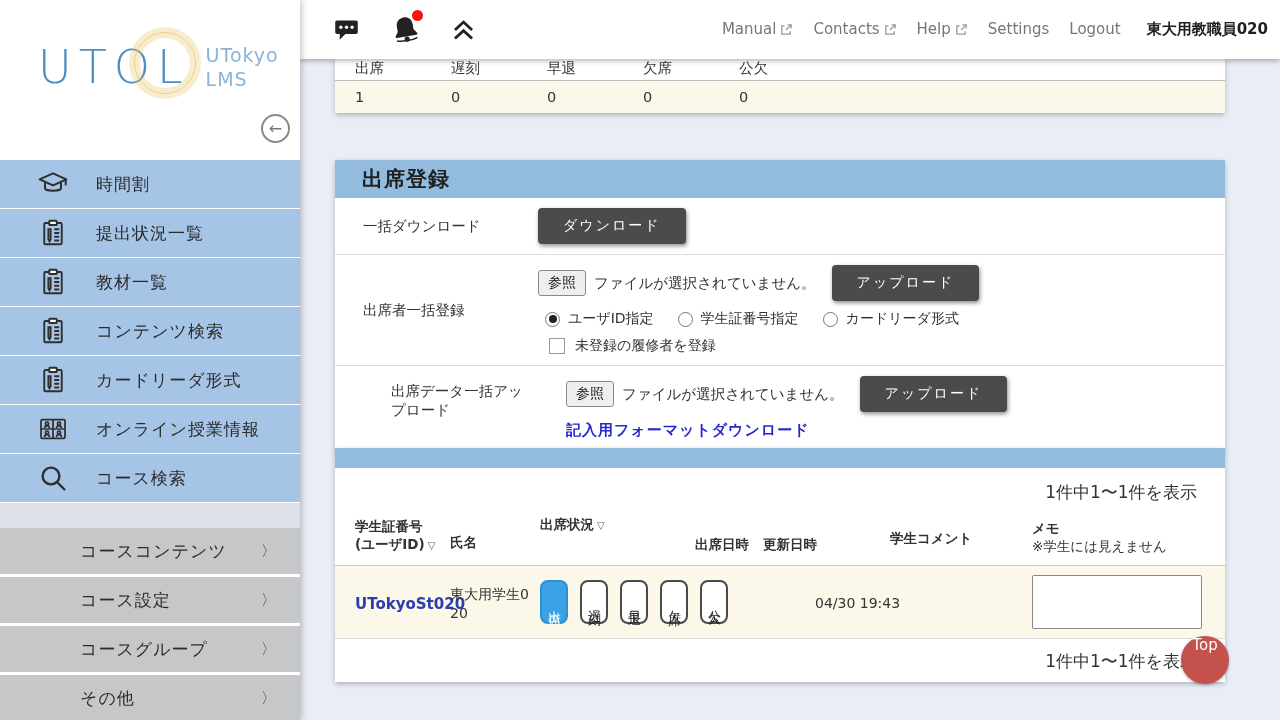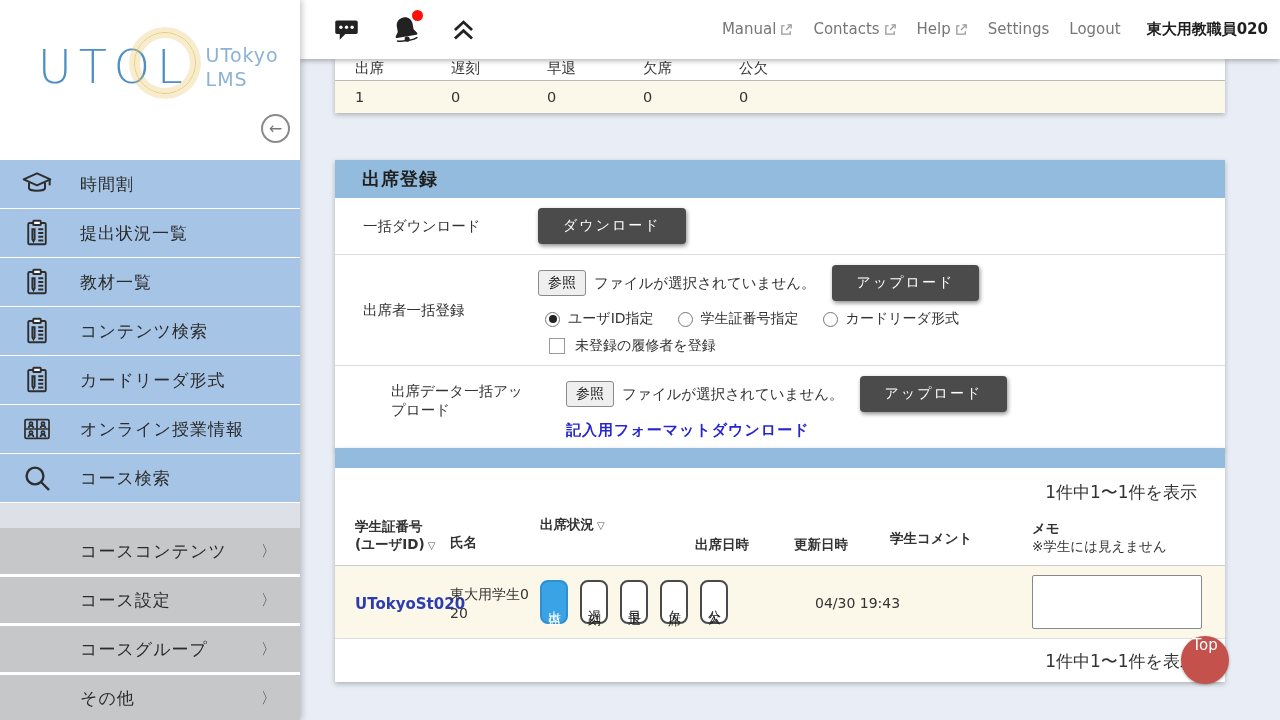--- a/index.html
+++ b/index.html
@@ -16,21 +16,21 @@
   .logo-main { position:relative; display:flex; align-items:center; }
   .logo-text { font-size:46px; font-weight:200; letter-spacing:7px; color:#4d8fc4; }
   .logo-rings { position:absolute; left:96px; top:-8px; width:62px; height:62px; border-radius:50%;
     border:1px solid #e7c464; box-shadow:0 0 0 5px rgba(231,196,100,.35), inset 0 0 0 5px rgba(231,196,100,.35); opacity:.9; }
   .logo-sub { display:flex; flex-direction:column; color:#8cb3d6; font-size:19px; line-height:24px; letter-spacing:1px; }
   .collapse-btn { position:absolute; left:261px; top:114px; width:29px; height:29px; border-radius:50%;
     border:2px solid #8a8a8a; background:#fff; display:flex; align-items:center; justify-content:center;
     font-size:16px; color:#777; cursor:pointer; }
   .side-menu { position:absolute; left:0; top:160px; width:300px; }
   .side-item { height:48px; margin-bottom:1px; background:#a6c4e6; display:flex; align-items:center;
-    padding-left:20px; cursor:pointer; }
+    padding-left:36px; cursor:pointer; }
   .side-item .ico { width:34px; height:34px; margin-right:26px; display:flex; align-items:center; justify-content:center; }
   .side-item .lbl { font-size:17px; color:#2b2b2b; letter-spacing:1px; }
   .side-gap { height:25px; background:#dde1e7; }
   .sub-item { height:46px; margin-bottom:3px; background:#c5c7c8; display:flex; align-items:center;
     padding:0 24px 0 80px; cursor:pointer; justify-content:space-between; }
   .sub-item .lbl { font-size:17px; color:#2b2b2b; letter-spacing:1px; }
   .sub-item .chev { font-size:15px; color:#444; }
 
   
   .topbar { position:absolute; left:300px; top:0; width:980px; height:59px; background:#fff;
@@ -49,21 +49,21 @@
 
   
   .summary { top:57px; }
   .sum-head { display:flex; height:24px; align-items:center; border-bottom:1px solid #bbb; background:#fff; }
   .sum-head .cell, .sum-vals .cell { width:96px; padding-left:20px; font-size:14.5px; color:#333; }
   .sum-vals { display:flex; height:32px; align-items:center; background:#fbf7e9; }
 
   
   .reg { top:160px; }
   .panel-title { height:38px; background:#92bbdd; display:flex; align-items:center; padding-left:27px;
-    font-size:18px; font-weight:bold; color:#1f1f1f; letter-spacing:1px; }
+    font-size:21px; font-weight:bold; color:#1f1f1f; letter-spacing:1px; }
   .reg-row { display:flex; border-bottom:1px solid #ddd; padding:10px 0 10px 28px; background:#fff; }
   .reg-row:last-child { border-bottom:none; }
   .reg-label { width:175px; font-size:14.5px; color:#333; display:flex; align-items:center; }
   .reg-label.top { align-items:flex-start; padding-top:6px; }
   .reg-label.narrow { width:175px;margin-left:28px; }
   .reg-label.narrow span{ display:block; width:140px; word-break:break-all; line-height:19px; }
   .reg-content { flex:1; display:flex; flex-direction:column; gap:9px; }
   .file-line { display:flex; align-items:center; }
   .btn-dark { background:#4b4b4b; color:#fff; border:none; border-radius:4px; font-size:14px;
     padding:9px 25px; letter-spacing:2px; box-shadow:1px 2px 4px rgba(0,0,0,.45); cursor:pointer;
@@ -85,21 +85,21 @@
   
   .att { top:448px; height:234px; }
   .att-bluebar { height:20px; background:#92bbdd; }
   .att-header { position:relative; height:97px; background:#fff; }
   .count-top { position:absolute; right:28px; top:13px; font-size:17px; color:#333; }
   .colh { position:absolute; font-size:13.5px; font-weight:600; color:#333; line-height:18px; }
   .h-student { left:20px; bottom:10px; }
   .h-name { left:115px; bottom:14px; }
   .h-status { left:205px; bottom:30px; }
   .h-attended { left:360px; bottom:12px; }
-  .h-updated { left:459px; bottom:12px; }
+  .h-updated { left:428px; bottom:12px; }
   .h-comment { left:555px; bottom:18px; }
   .h-memo { left:697px; bottom:10px; font-weight:normal; }
   .h-memo .m1 { font-weight:600; }
   .sort { font-size:10px; color:#555; margin-left:3px; }
   .att-row { position:relative; height:73px; background:#fbf7e9; border-top:1px solid #ccc; }
   .student-link { position:absolute; left:20px; top:29px; font-size:15px; font-weight:bold; color:#2d3cae;
     text-decoration:none; cursor:pointer; }
   .student-name { position:absolute; left:115px; top:19px; width:86px; font-size:14px; line-height:19px;
     word-break:break-all; color:#333; }
   .status-group { position:absolute; left:205px; top:14px; display:flex; gap:12px; }

